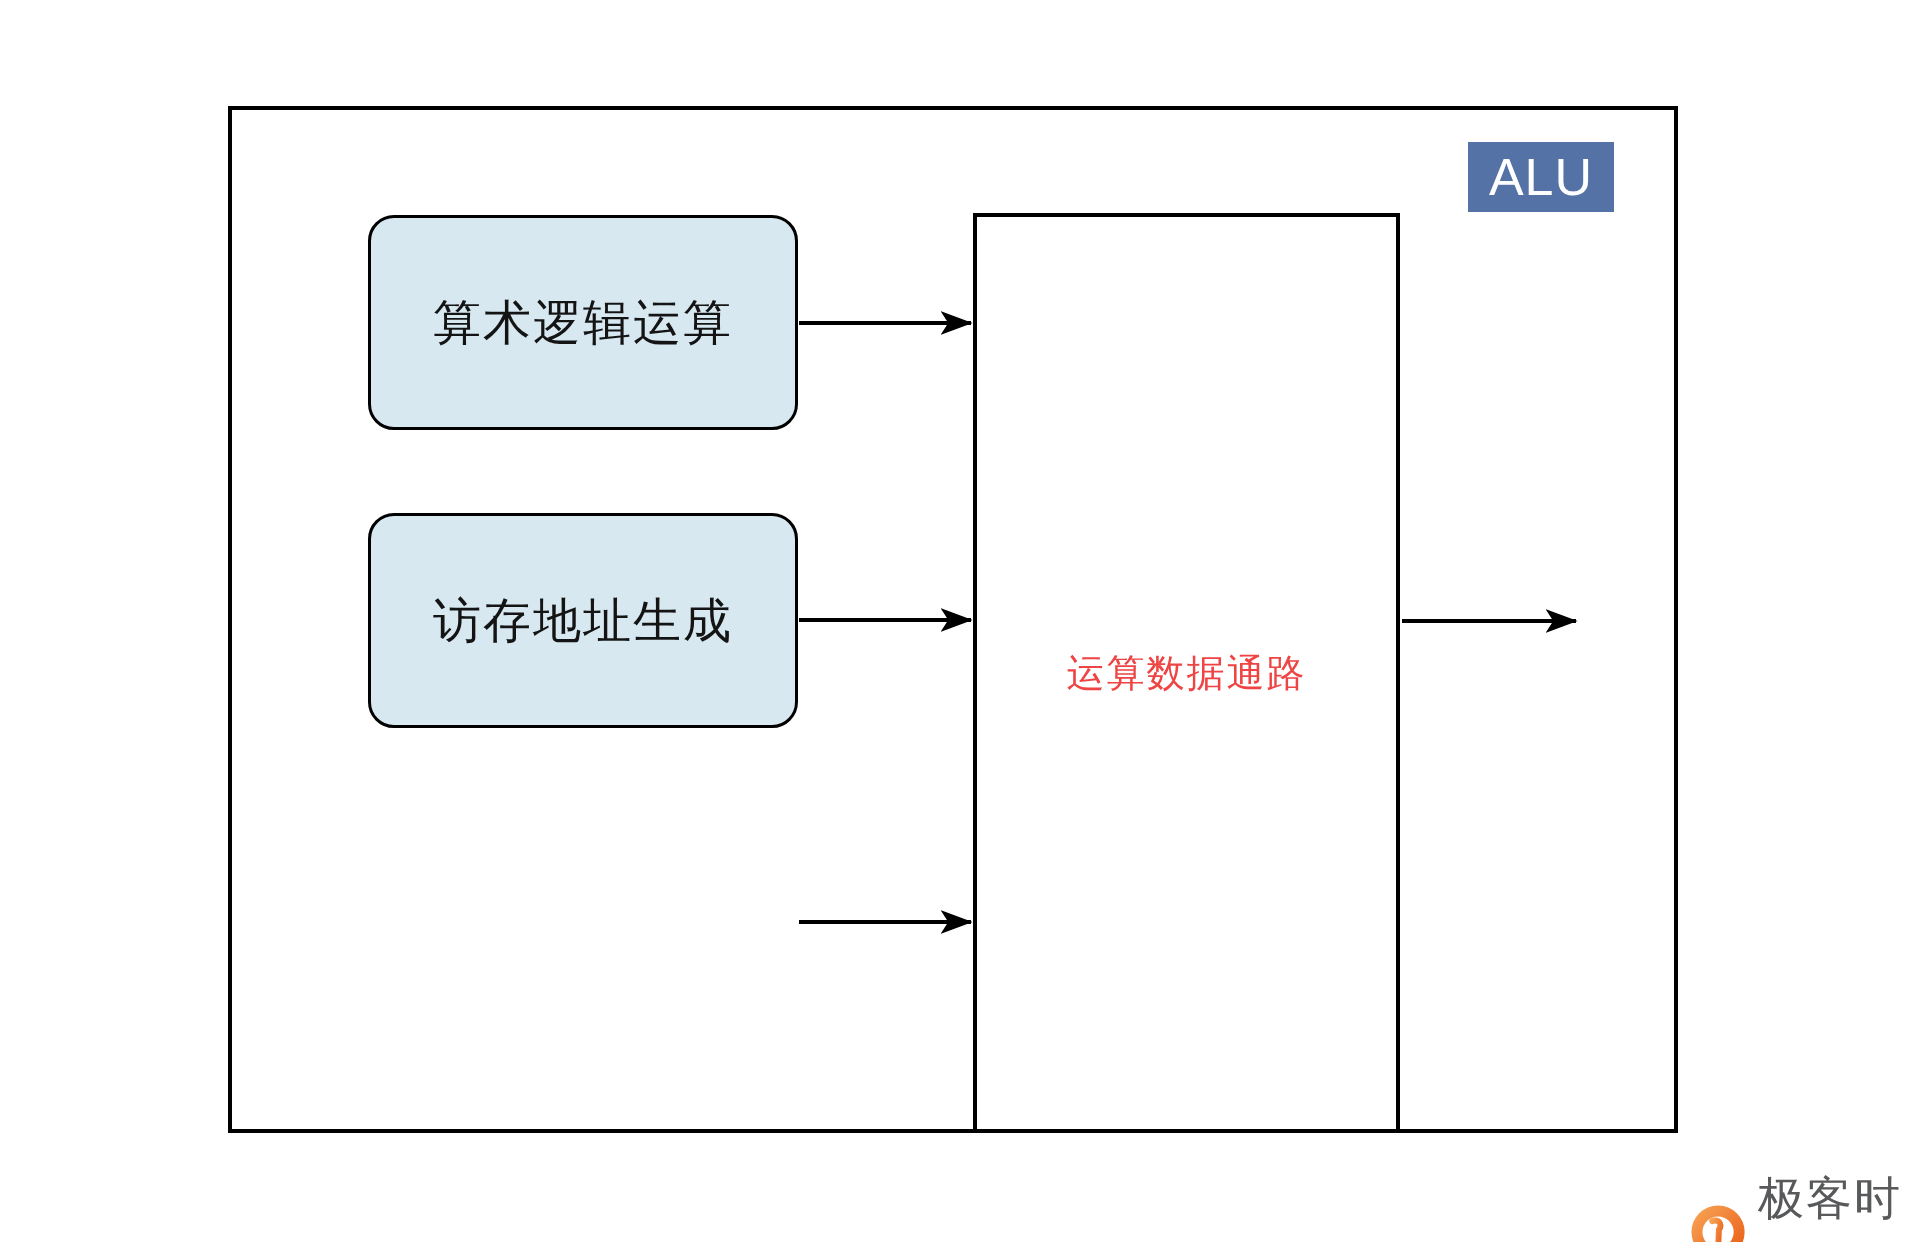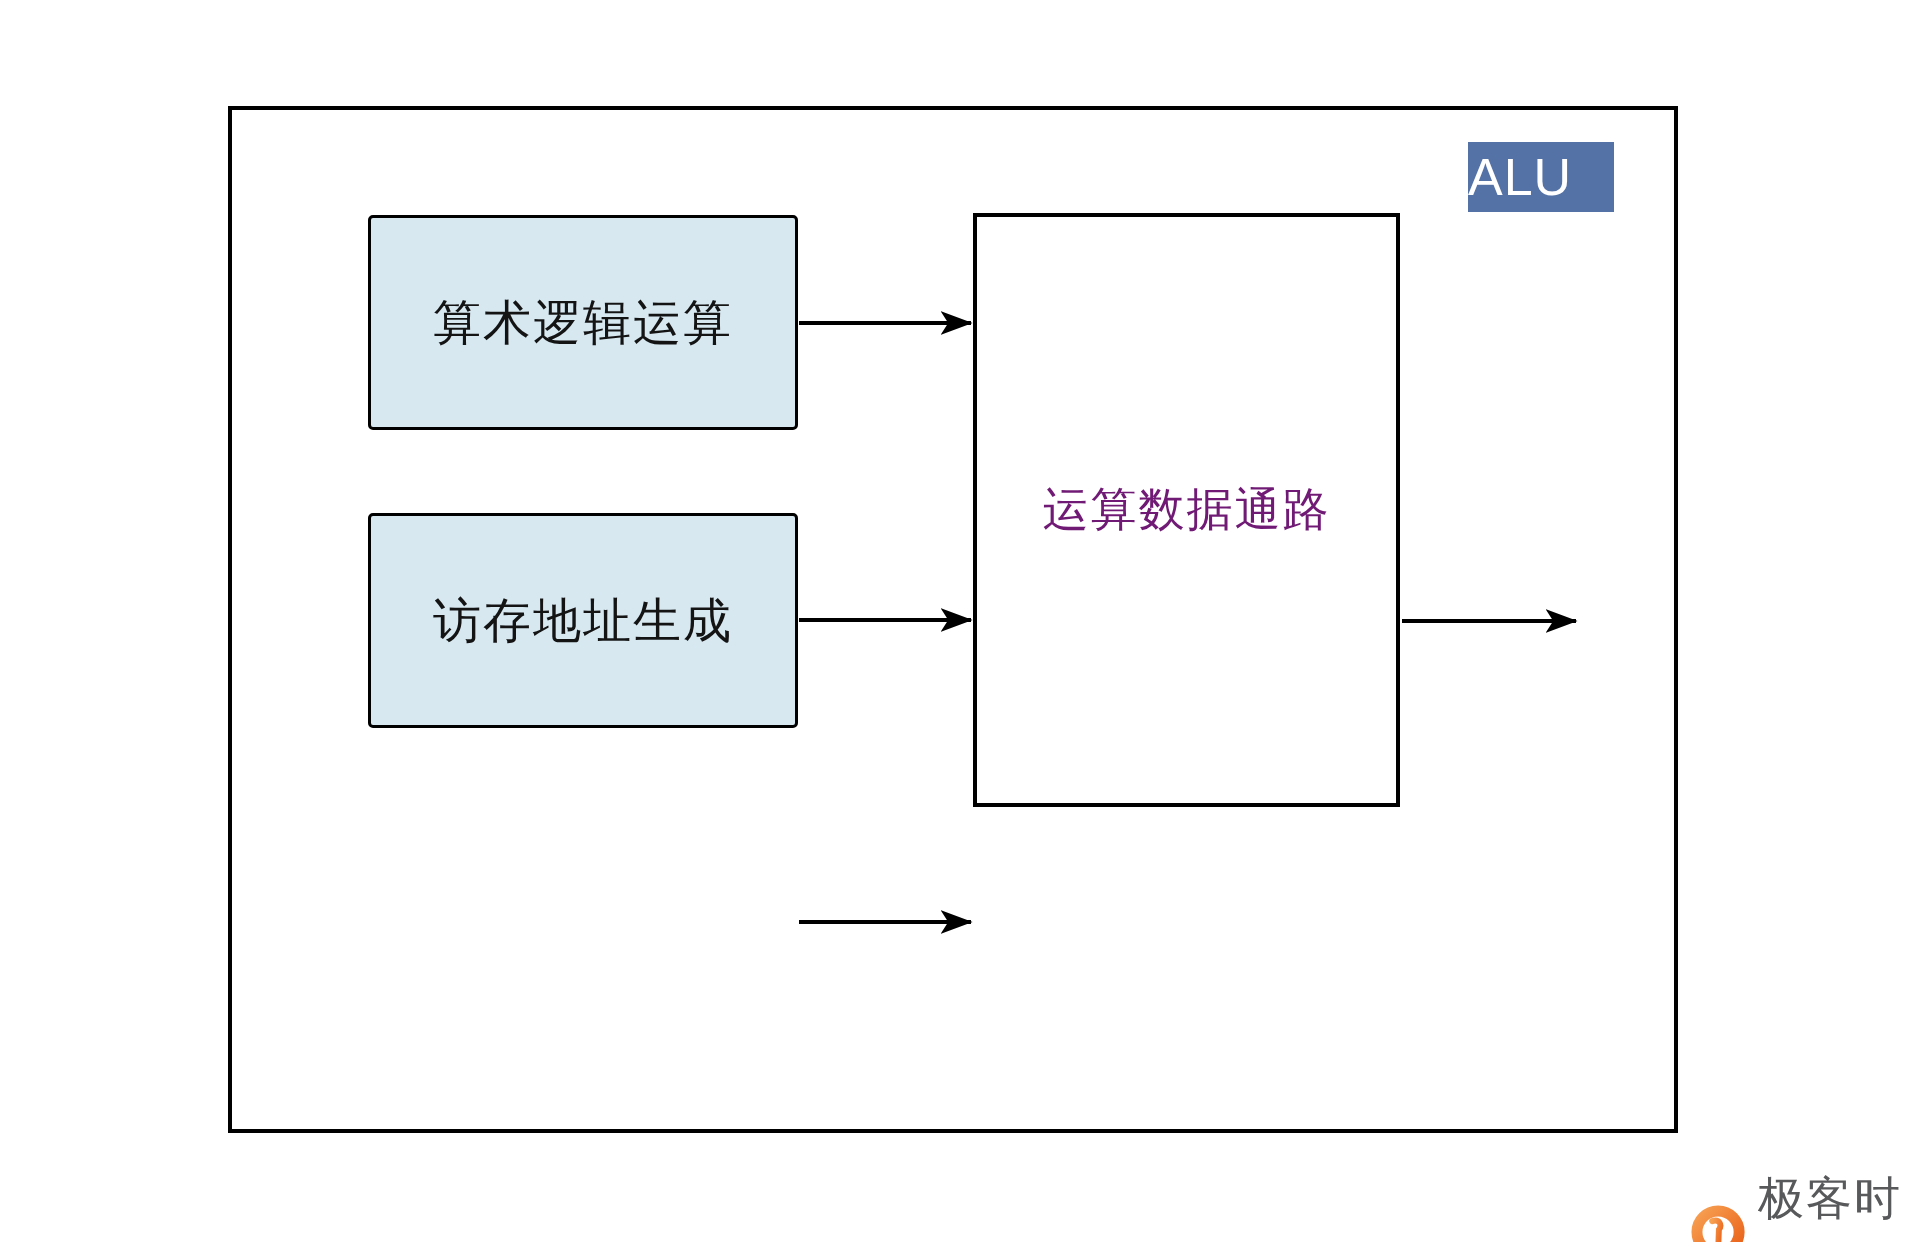--- a/index.html
+++ b/index.html
@@ -21,46 +21,47 @@
     background: #ffffff;
   }
   .alu-badge {
     position: absolute;
     left: 1468px; top: 142px;
     width: 146px; height: 70px;
     background: #5572a7;
     color: #ffffff;
     font-size: 52px;
     line-height: 70px;
+    text-align: center;
     letter-spacing: 1px;
   }
   .input-node {
     position: absolute;
     left: 368px;
     width: 430px; height: 215px;
     background: #d7e8f1;
     border: 3px solid #000000;
-    border-radius: 5px;
+    border-radius: 26px;
     display: flex; align-items: center; justify-content: center;
     font-size: 48px;
     color: #141414;
     letter-spacing: 2px;
   }
   .input-node.n0 { top: 215px; }
   .input-node.n1 { top: 513px; }
   .input-node.n2 { top: 814px; }
   .process-node {
     position: absolute;
     left: 973px; top: 213px;
-    width: 427px; height: 594px;
+    width: 427px; height: 920px;
     background: #ffffff;
     border: 4px solid #000000;
     display: flex; align-items: center; justify-content: center;
-    font-size: 46px;
-    color: #701a75;
+    font-size: 38px;
+    color: #ef4444;
     letter-spacing: 2px;
   }
   .arrows-layer {
     position: absolute; left: 0; top: 0;
     width: 1920px; height: 1242px;
     pointer-events: none;
   }
   .logo {
     position: absolute;
     left: 1686px; top: 1158px;

